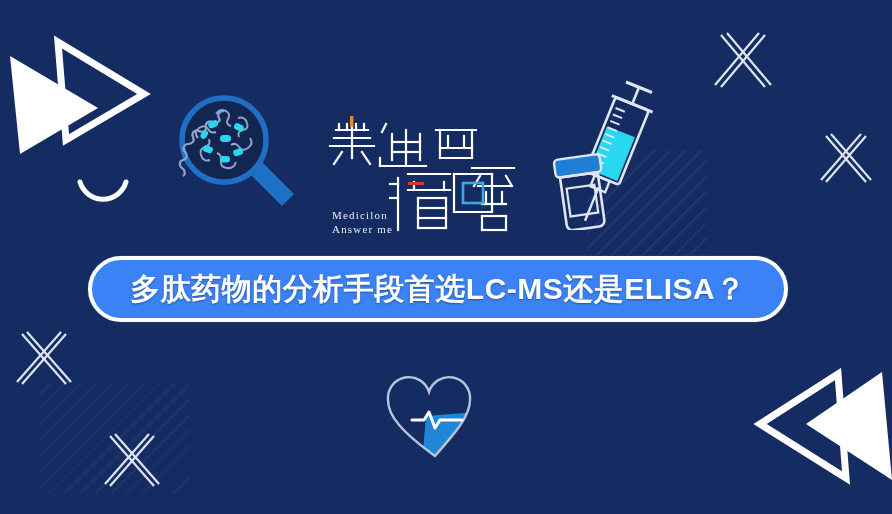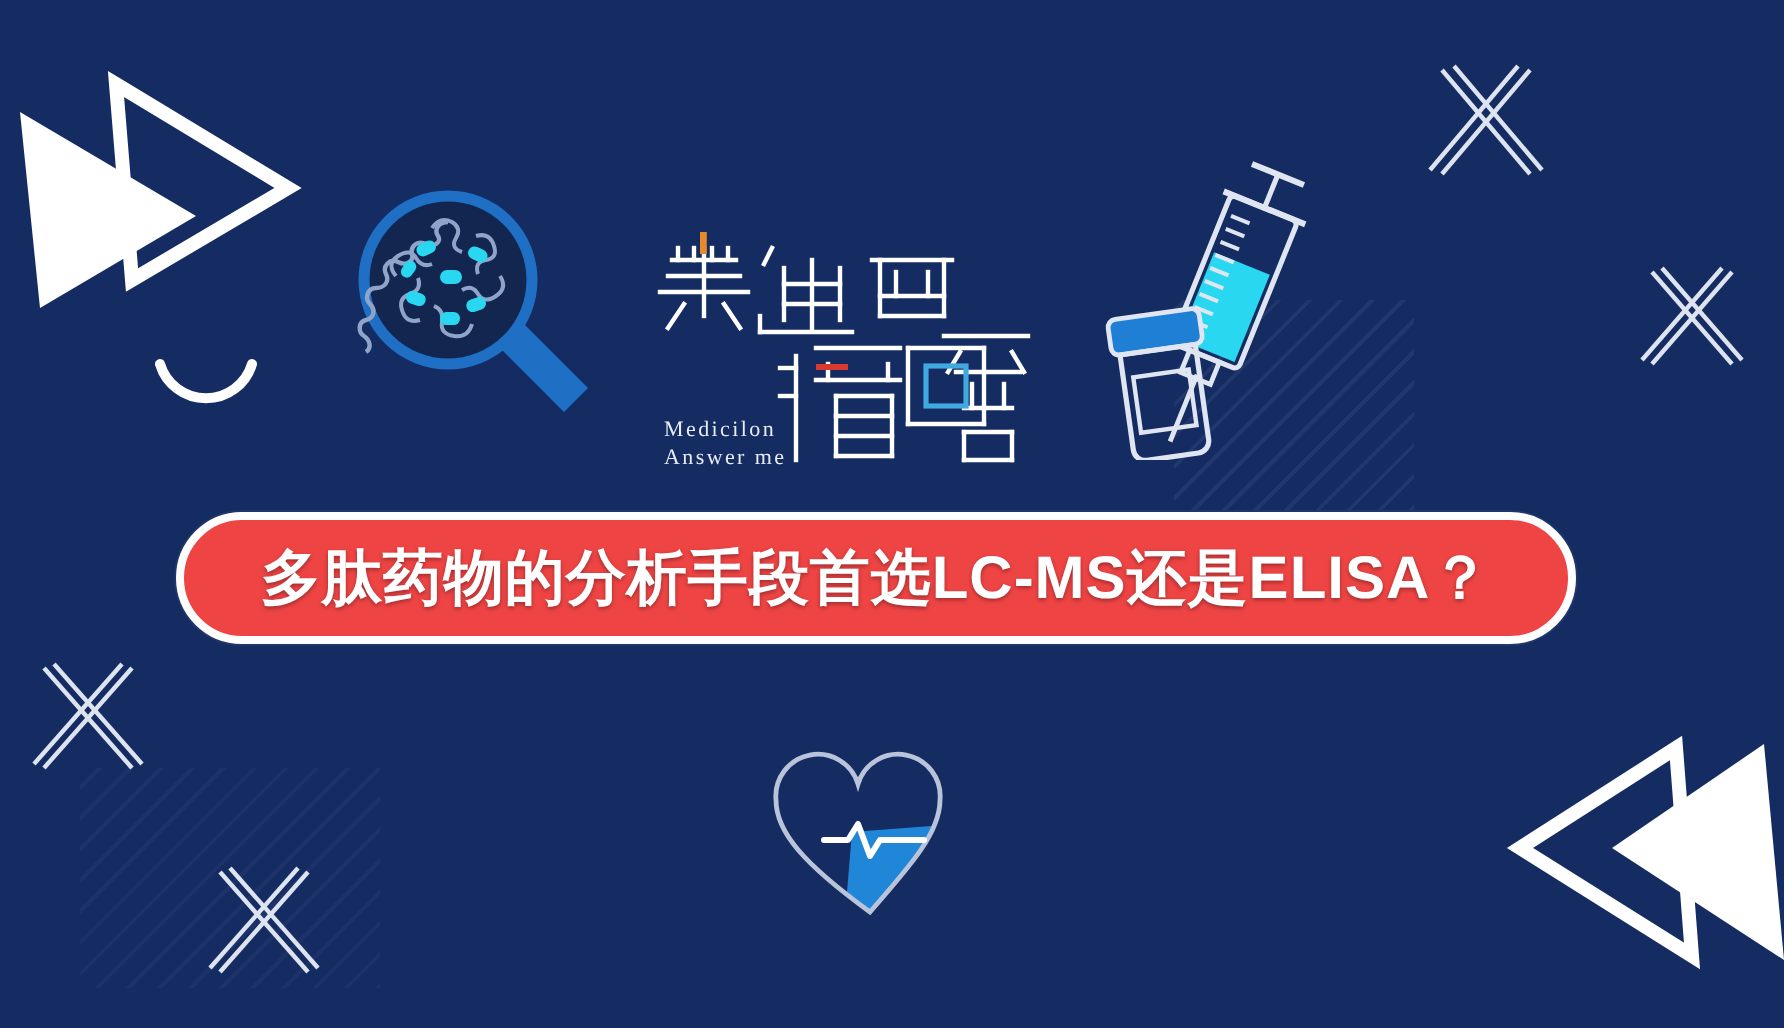--- a/index.html
+++ b/index.html
@@ -36,21 +36,21 @@
   
   .title-pill {
     position: absolute;
     left: 88px;
     top: 256px;
     width: 700px;
     height: 66px;
     box-sizing: border-box;
     border: 4px solid #ffffff;
     border-radius: 40px;
-    background: #ef4444;
+    background: #3b82f6;
     display: flex;
     align-items: center;
     justify-content: center;
     box-shadow: 0 0 0 1px rgba(255,255,255,0.05);
   }
   .title-text {
     color: #ffffff;
     font-size: 30px;
     font-weight: bold;
     letter-spacing: 0.5px;

